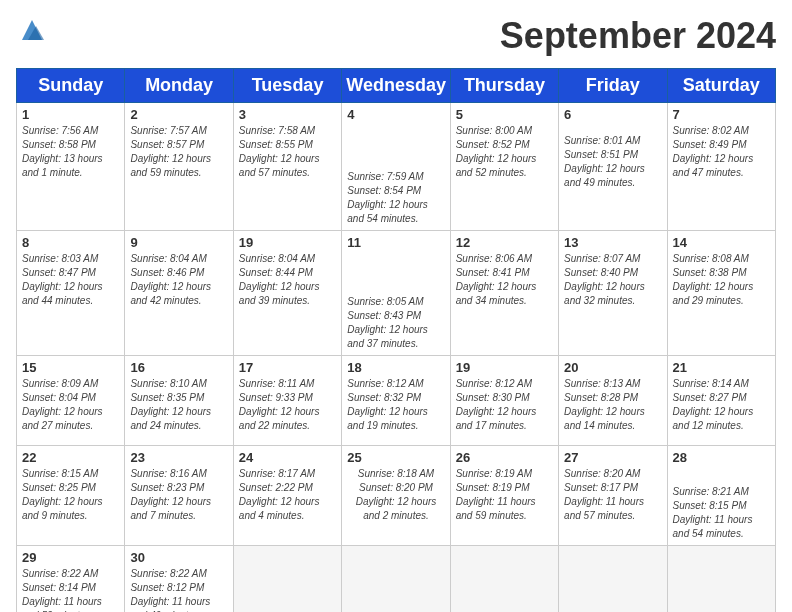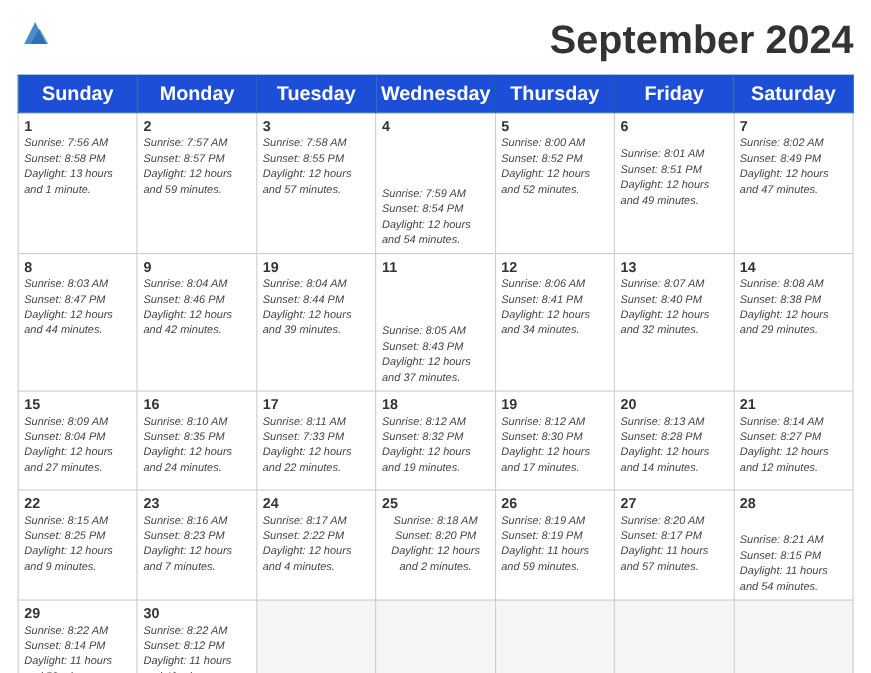--- a/index.html
+++ b/index.html
@@ -230,21 +230,21 @@
         <td>
           <span class="day-num">16</span>
           <div class="day-info" style="white-space: pre-line;">Sunrise: 8:10 AM
 Sunset: 8:35 PM
 Daylight: 12 hours
 and 24 minutes.</div>
         </td>
         <td>
           <span class="day-num">17</span>
           <div class="day-info" style="white-space: pre-line;">Sunrise: 8:11 AM
-Sunset: 7:33 PM
+Sunset: 9:33 PM
 Daylight: 12 hours
 and 22 minutes.</div>
         </td>
         <td>
           <span class="day-num">18</span>
           <div class="day-info" style="white-space: pre-line;">Sunrise: 8:12 AM
 Sunset: 8:32 PM
 Daylight: 12 hours
 and 19 minutes.</div>
         </td>

